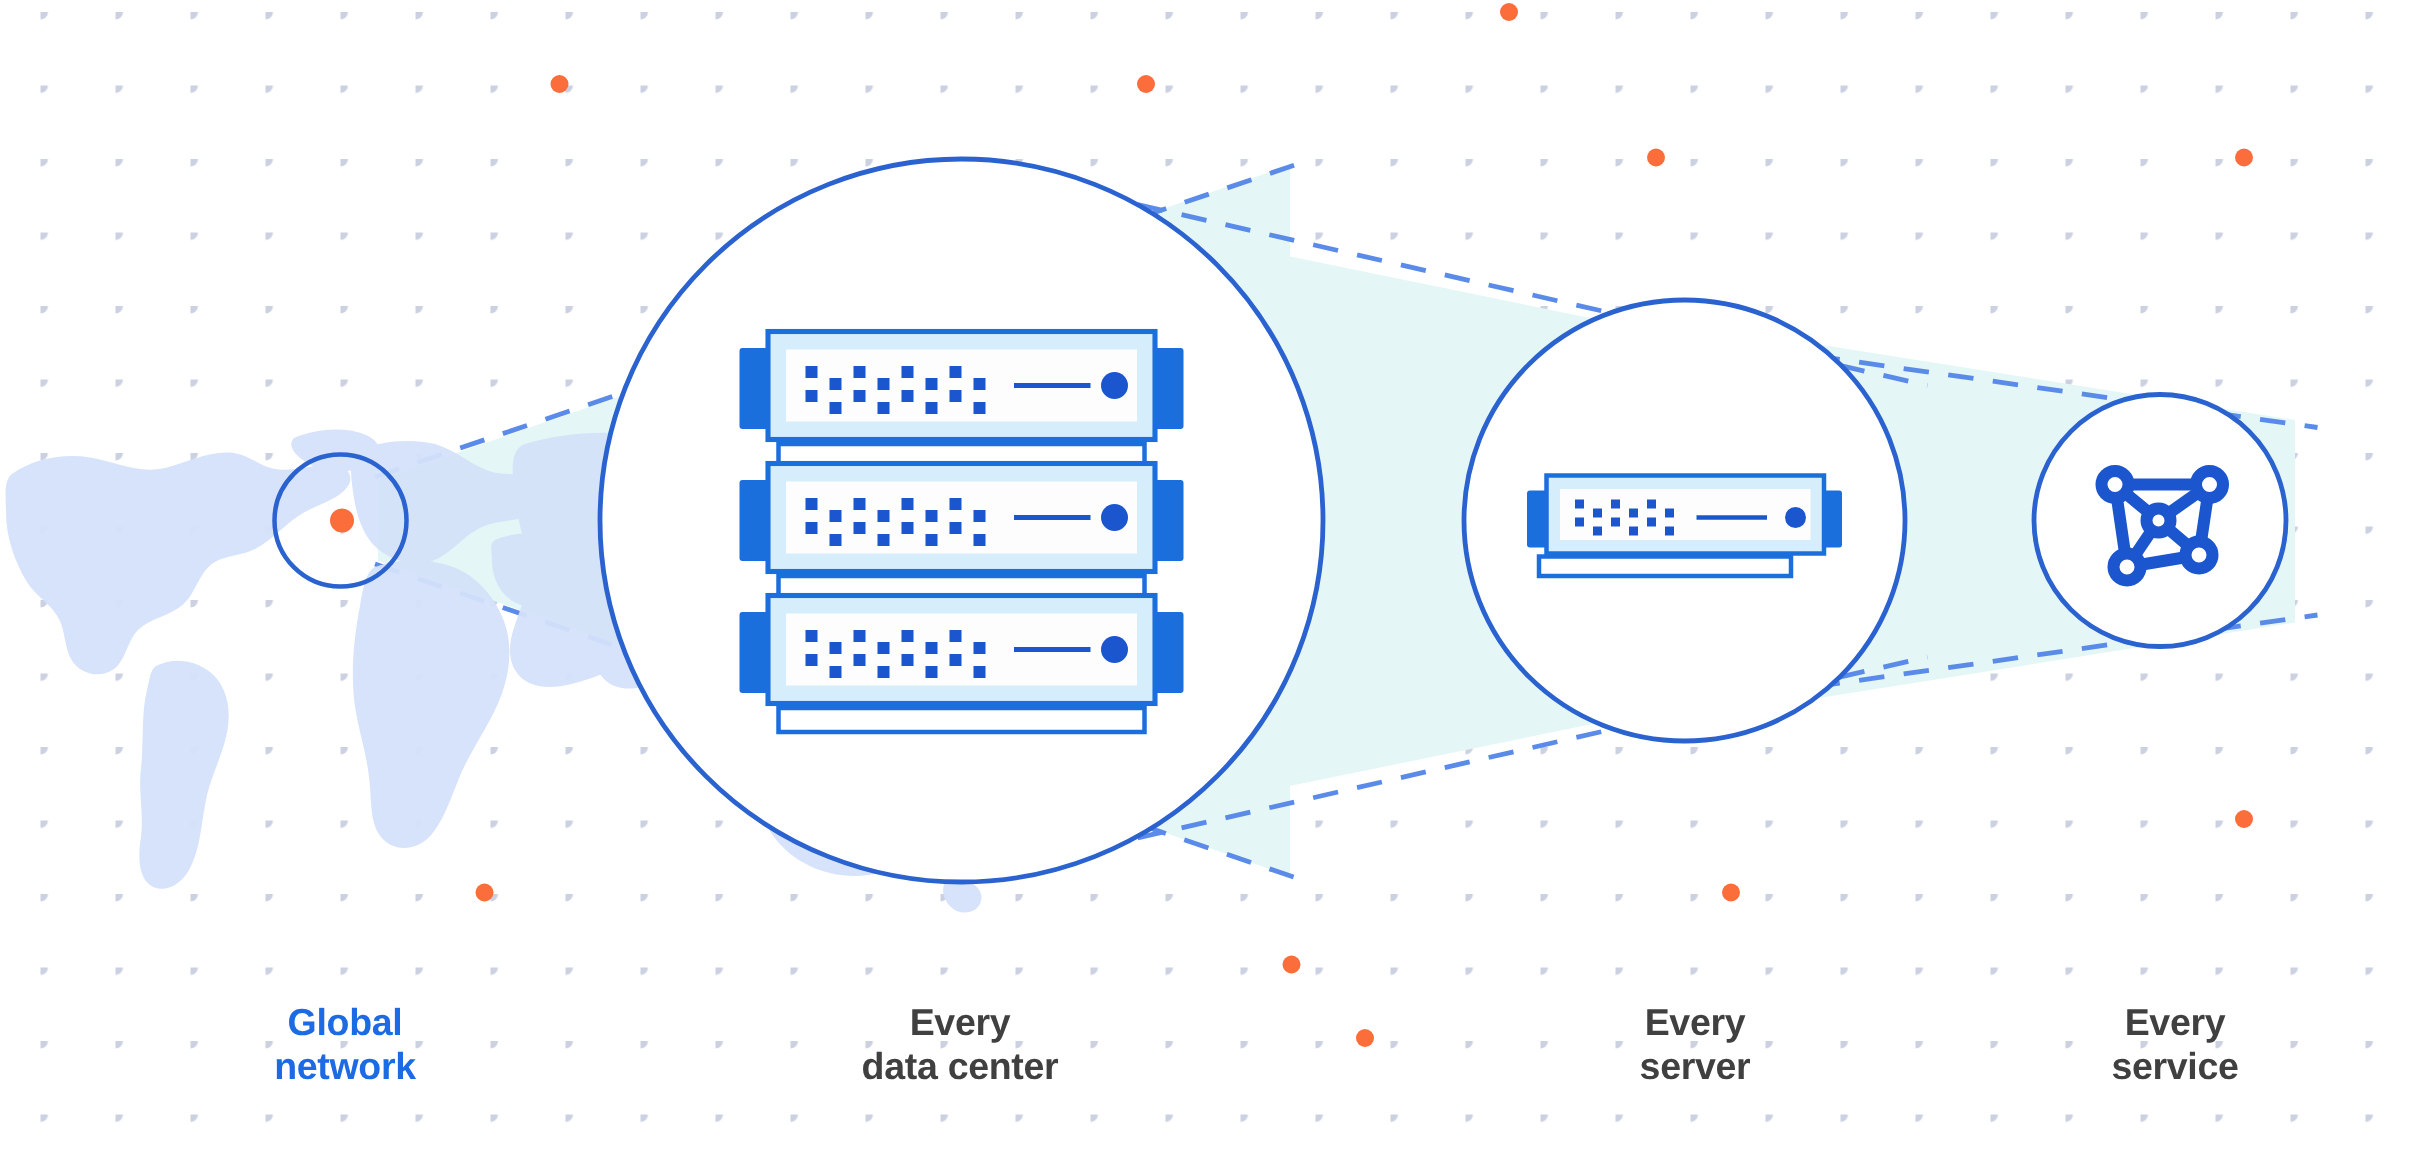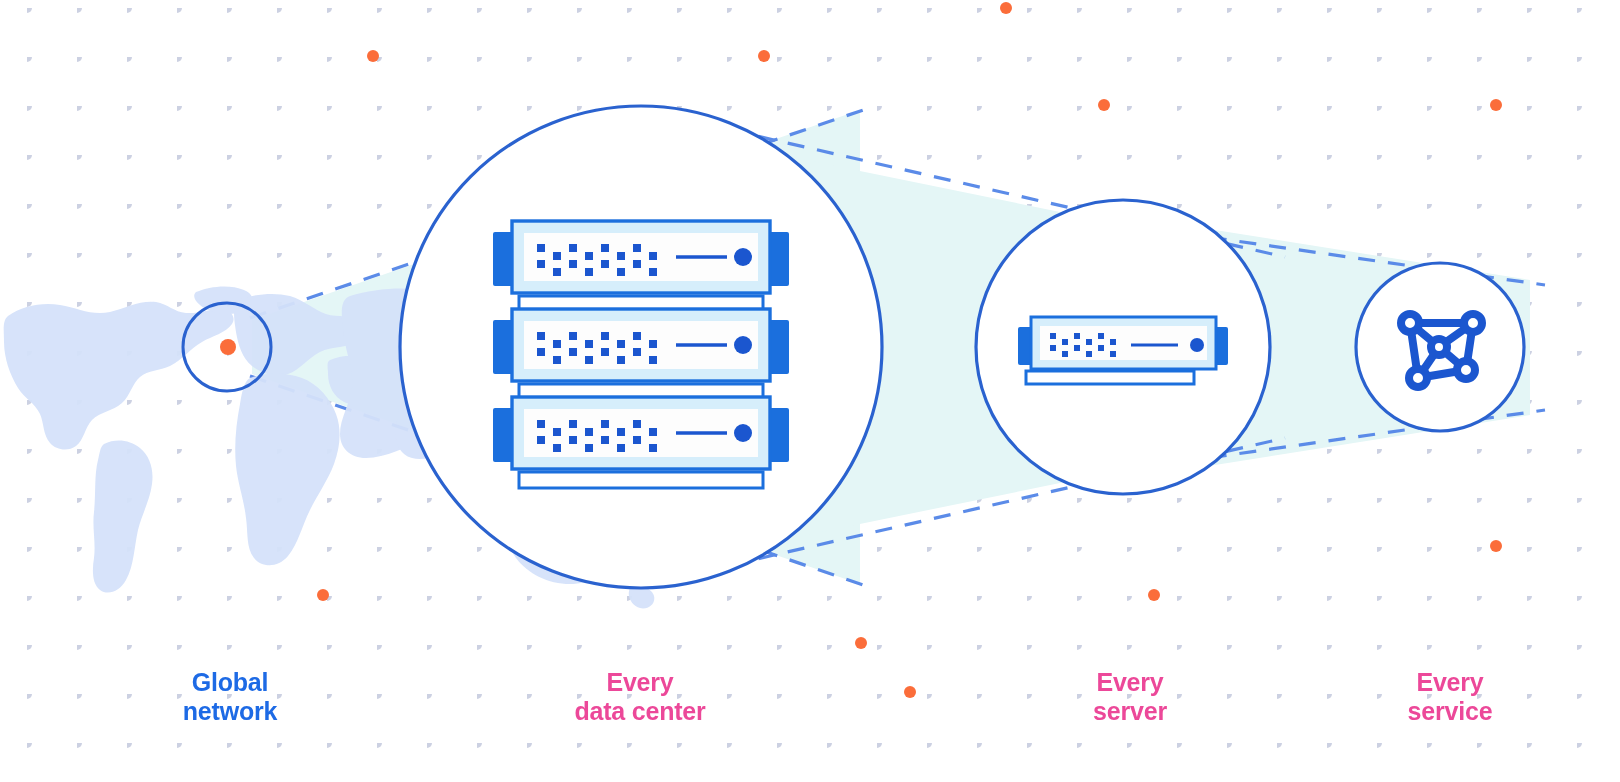--- a/index.html
+++ b/index.html
@@ -9,21 +9,21 @@
     width:1620px;height:782px;overflow:hidden;position:relative;
   }
   #stage{position:relative;width:1620px;height:782px;background:#ffffff;overflow:hidden;}
   #bg-svg,#main-svg{position:absolute;left:0;top:0;width:1620px;height:782px;}
   #bg-svg{z-index:1;}
   #main-svg{z-index:2;}
   .labels{position:absolute;left:0;top:0;width:1620px;height:782px;z-index:3;pointer-events:none;}
   .label{
     position:absolute;text-align:center;
     font-size:25px;line-height:29px;font-weight:700;
-    color:#ec4899;letter-spacing:-0.2px;
+    color:#404040;letter-spacing:-0.2px;
     white-space:pre-line;
   }
   .label.accent{color:#1d6ae5;}
   .lbl-global{left:130px;top:668px;width:200px;}
   .lbl-dc{left:540px;top:668px;width:200px;}
   .lbl-server{left:1030px;top:668px;width:200px;}
   .lbl-service{left:1350px;top:668px;width:200px;}
 </style>
 </head>
 <body>

